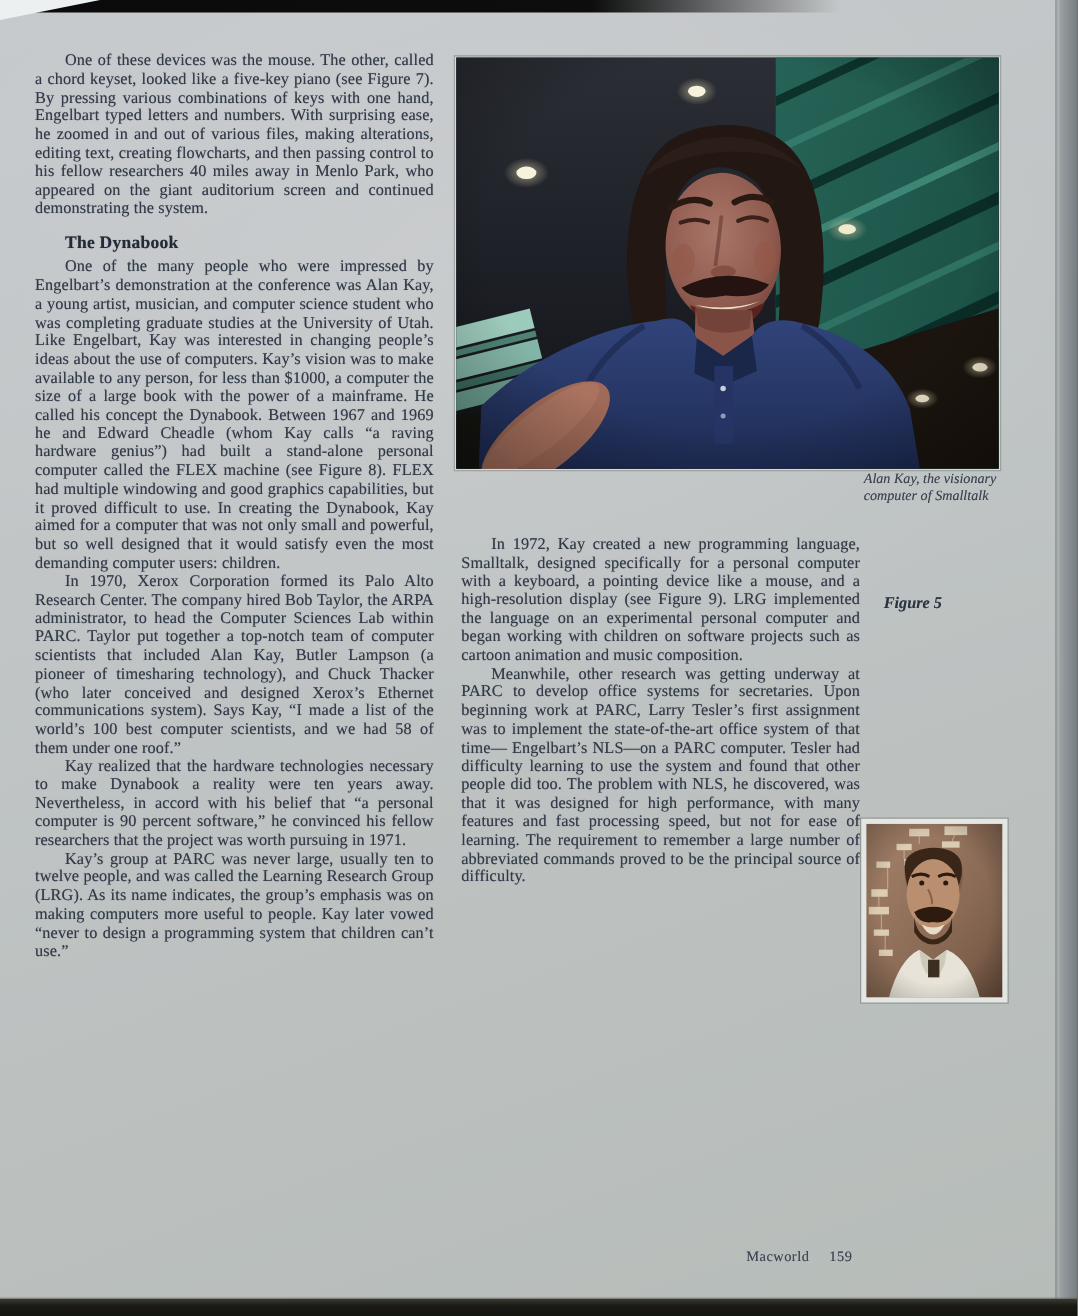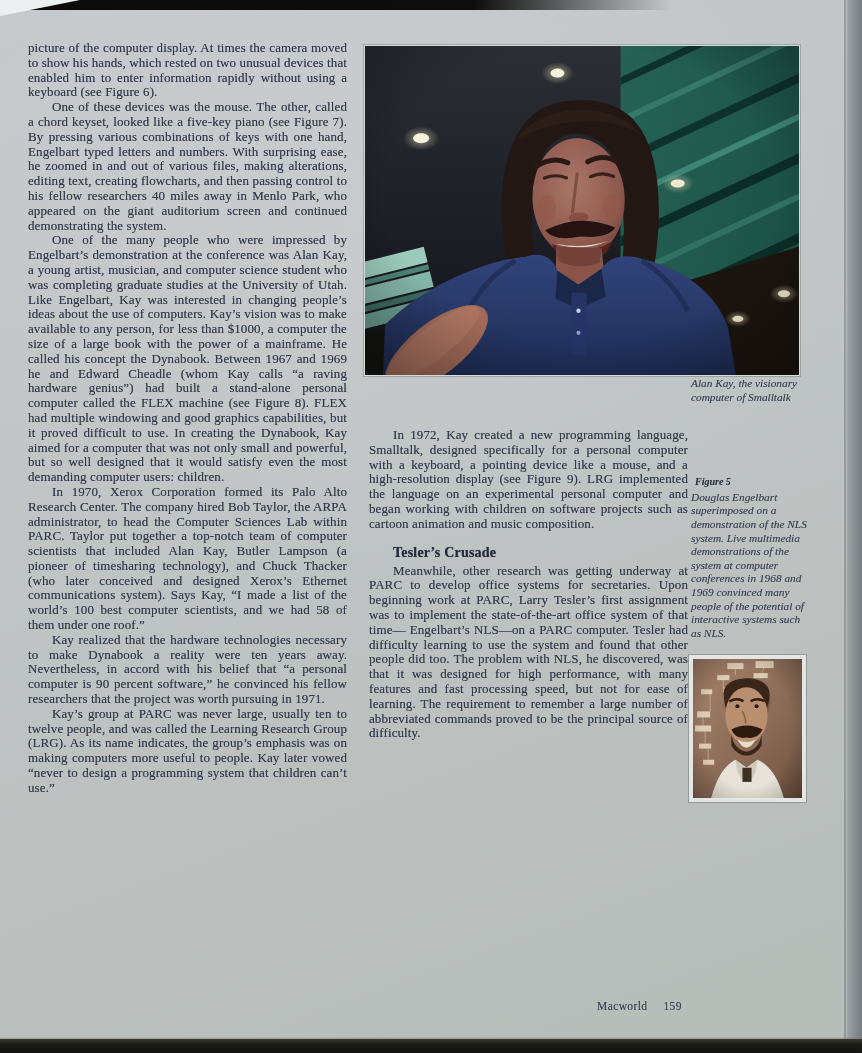--- a/index.html
+++ b/index.html
@@ -41,21 +41,21 @@
     border:1px solid #d7dcd8;box-shadow:0 0 0 1px rgba(90,96,92,.35);background:#14161a;}
   .mainphoto svg{display:block;width:100%;height:100%;filter:blur(.6px);}
   .fig5{position:absolute;left:689px;top:655px;width:117px;height:147px;
     background:#e3e6e2;box-shadow:0 0 0 1px rgba(110,116,112,.5);padding:4px;box-sizing:border-box;}
   .fig5 svg{display:block;width:100%;height:100%;filter:blur(.45px);}
 
   
   .sidebar{position:absolute;left:691px;top:377px;width:117px;
     font-style:italic;font-size:11.3px;line-height:13.6px;color:#3b4350;
     text-shadow:0 0 .5px rgba(59,67,80,.5);}
-  .sidebar .figlabel{font-weight:bold;font-size:10px;margin:71px 0 2px 4px;color:#2d3441;}
+  .sidebar .figlabel{font-weight:bold;font-size:13px;margin:71px 0 2px 16px;color:#2d3441;}
   .sidebar .figcap{margin:0;}
   .sidebar .photocap{margin:0;}
 
   
   .footer{position:absolute;left:597px;top:1000px;font-size:11.5px;color:#3c4452;
     letter-spacing:.4px;text-shadow:0 0 .5px rgba(60,68,82,.5);text-align:center;}
   .footer .pagenum{margin-left:16px;}
 </style>
 </head>
 <body>
@@ -63,22 +63,22 @@
 <div class="scan">
 
   <div class="edge-top"></div>
   <div class="corner-glint"></div>
   <div class="edge-right-line"></div>
   <div class="edge-right"></div>
   <div class="edge-bottom-soft"></div>
   <div class="edge-bottom"></div>
 
   <div class="col col1">
-    <p class="noindent">picture of the computer display. At times the camera moved to show his hands, which rested on two unusual devices that enabled him to enter information rapidly without using a keyboard (see Figure 6).</p>
     <p><span>One of these devices was the mouse. The other, called a </span><span class="ital">chord keyset</span><span>, looked like a five-key piano (see Figure 7). By pressing various combinations of keys with one hand, Engelbart typed letters and numbers. With surprising ease, he zoomed in and out of various files, making alterations, editing text, creating flowcharts, and then passing control to his fellow researchers 40 miles away in Menlo Park, who appeared on the giant auditorium screen and continued demonstrating the system.</span></p>
+    <h3>The Dynabook</h3>
     <p>One of the many people who were impressed by Engelbart’s demonstration at the conference was Alan Kay, a young artist, musician, and computer science student who was completing graduate studies at the University of Utah. Like Engelbart, Kay was interested in changing people’s ideas about the use of computers. Kay’s vision was to make available to any person, for less than $1000, a computer the size of a large book with the power of a mainframe. He called his concept the Dynabook. Between 1967 and 1969 he and Edward Cheadle (whom Kay calls “a raving hardware genius”) had built a stand-alone personal computer called the FLEX machine (see Figure 8). FLEX had multiple windowing and good graphics capabilities, but it proved difficult to use. In creating the Dynabook, Kay aimed for a computer that was not only small and powerful, but so well designed that it would satisfy even the most demanding computer users: children.</p>
     <p>In 1970, Xerox Corporation formed its Palo Alto Research Center. The company hired Bob Taylor, the ARPA administrator, to head the Computer Sciences Lab within PARC. Taylor put together a top-notch team of computer scientists that included Alan Kay, Butler Lampson (a pioneer of timesharing technology), and Chuck Thacker (who later conceived and designed Xerox’s Ethernet communications system). Says Kay, “I made a list of the world’s 100 best computer scientists, and we had 58 of them under one roof.”</p>
     <p>Kay realized that the hardware technologies necessary to make Dynabook a reality were ten years away. Nevertheless, in accord with his belief that “a personal computer is 90 percent software,” he convinced his fellow researchers that the project was worth pursuing in 1971.</p>
     <p>Kay’s group at PARC was never large, usually ten to twelve people, and was called the Learning Research Group (LRG). As its name indicates, the group’s emphasis was on making computers more useful to people. Kay later vowed “never to design a programming system that children can’t use.”</p>
   </div>
 
   <div class="mainphoto">
     <svg viewBox="0 0 433 328" preserveAspectRatio="none">
       <defs>
         <linearGradient id="bgGrad" x1="0" y1="0" x2="0" y2="1">
@@ -187,28 +187,26 @@
         <ellipse cx="70" cy="302" rx="62" ry="26" fill="#a06a58"></ellipse>
         <ellipse cx="70" cy="296" rx="58" ry="16" fill="#ad7663" opacity=".8"></ellipse>
       </g>
 
       <rect x="0" y="0" width="433" height="328" fill="url(#vign)"></rect>
     </svg>
   </div>
 
   <div class="col col2">
     <p>In 1972, Kay created a new programming language, Smalltalk, designed specifically for a personal computer with a keyboard, a pointing device like a mouse, and a high-resolution display (see Figure 9). LRG implemented the language on an experimental personal computer and began working with children on software projects such as cartoon animation and music composition.</p>
-    <h3>Tesler’s Crusade</h3>
     <p>Meanwhile, other research was getting underway at PARC to develop office systems for secretaries. Upon beginning work at PARC, Larry Tesler’s first assignment was to implement the state-of-the-art office system of that time— Engelbart’s NLS—on a PARC computer. Tesler had difficulty learning to use the system and found that other people did too. The problem with NLS, he discovered, was that it was designed for high performance, with many features and fast processing speed, but not for ease of learning. The requirement to remember a large number of abbreviated commands proved to be the principal source of difficulty.</p>
   </div>
 
   <div class="sidebar">
     <p class="photocap">Alan Kay, the visionary computer of Smalltalk</p>
     <p class="figlabel">Figure 5</p>
-    <p class="figcap">Douglas Engelbart superimposed on a demonstration of the NLS system. Live multimedia demonstrations of the system at computer conferences in 1968 and 1969 convinced many people of the potential of interactive systems such as NLS.</p>
   </div>
 
   <div class="fig5">
     <svg viewBox="0 0 108 138" preserveAspectRatio="none">
       <defs>
         <linearGradient id="sepia" x1="0" y1="0" x2="1" y2="1">
           <stop offset="0" stop-color="#a5826a"></stop>
             <stop offset=".6" stop-color="#8a6a55"></stop>
             <stop offset="1" stop-color="#6e523f"></stop>
         </linearGradient>

